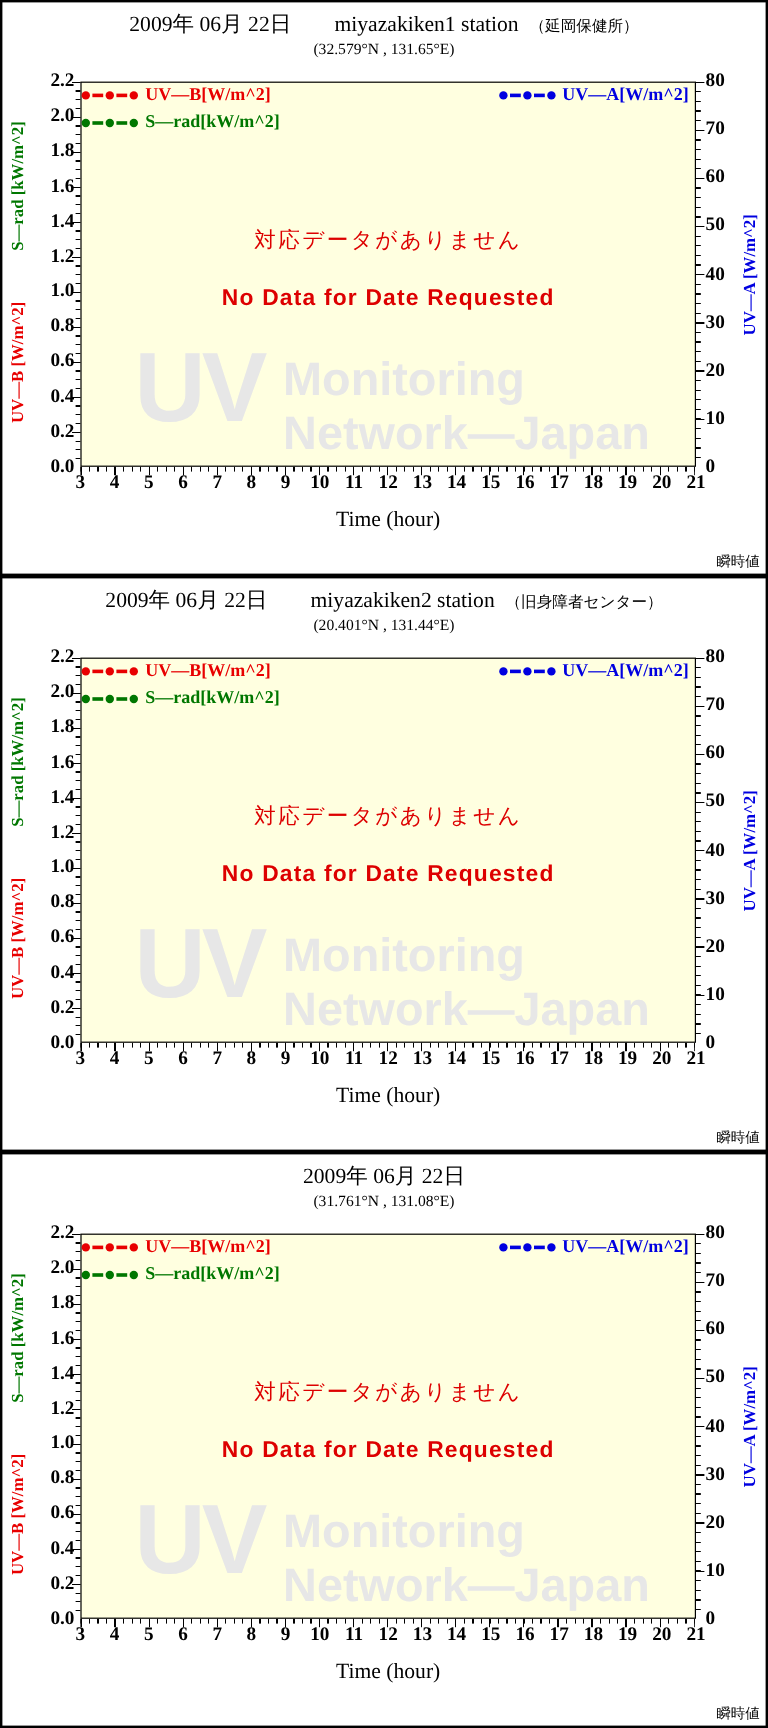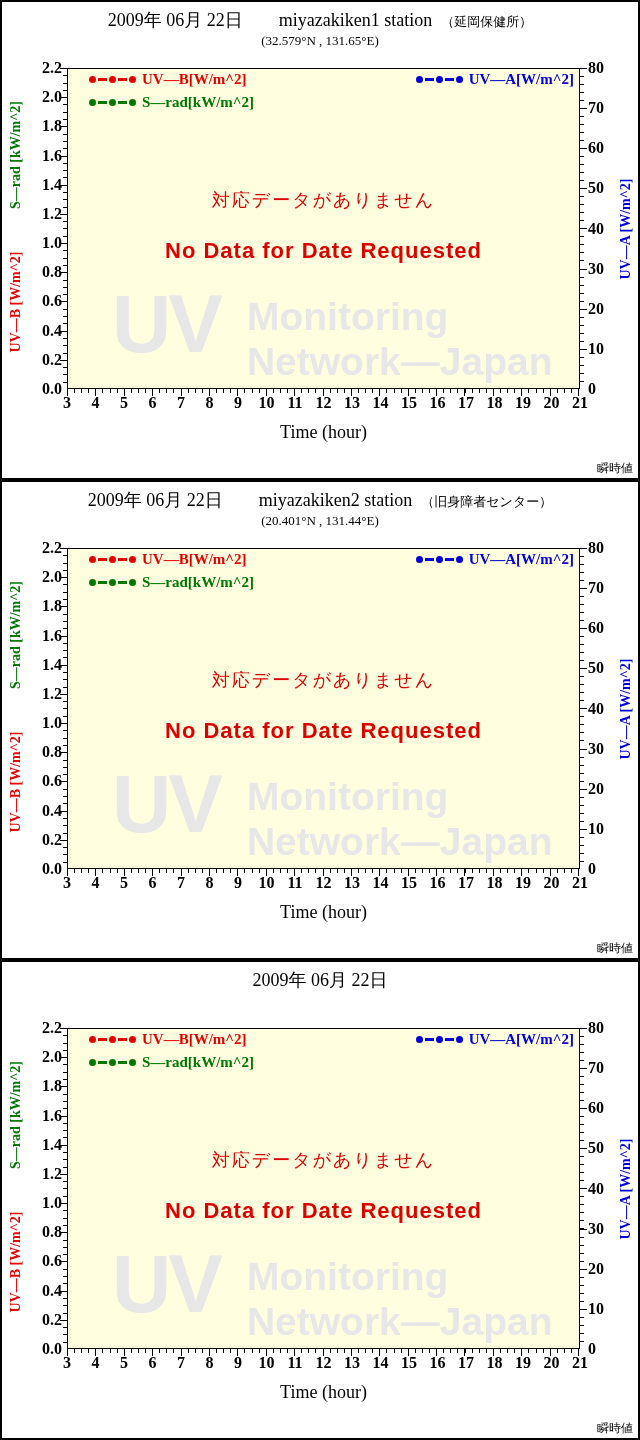--- a/index.html
+++ b/index.html
@@ -15,21 +15,21 @@
   .title-station-wrap{display:flex;align-items:baseline;gap:9px;}
   .title-station{font-size:18px;}
   .title-annotation{font-size:13px;}
   .coords-row{position:absolute;top:31px;left:0;width:100%;text-align:center;font-size:13px;}
 
   
   .plot{position:absolute;left:65px;top:66px;width:511px;height:319px;
         border:1px solid #000;background:#ffffe0;}
 
   
-  .watermark{position:absolute;left:110px;top:282px;display:flex;gap:27px;
+  .watermark{position:absolute;left:110px;top:282px;display:flex;gap:16px;
              color:#e7e7e7;font-family:"Liberation Sans",sans-serif;font-weight:bold;}
   .wm-big{font-size:82px;line-height:80px;letter-spacing:-3px;}
   .wm-lines{display:flex;flex-direction:column;font-size:39px;line-height:45px;padding-top:10px;letter-spacing:0;}
 
   
   .ticks-strip{position:absolute;pointer-events:none;}
   .xt-minor{left:65px;top:387px;width:512px;height:4px;
     background:repeating-linear-gradient(to right,#000 0,#000 1px,transparent 1px,transparent 7.1px);}
   .xt-major{left:65px;top:387px;width:512px;height:7px;
     background:repeating-linear-gradient(to right,#000 0,#000 1px,transparent 1px,transparent 28.39px);}
@@ -55,33 +55,33 @@
   
   .rot-left{position:absolute;left:2px;top:66px;width:24px;height:321px;}
   .rot-right{position:absolute;left:611px;top:66px;width:26px;height:321px;}
   .rot-label{position:absolute;left:50%;white-space:nowrap;font-size:14px;font-weight:bold;
              transform:translate(-50%,-50%) rotate(-90deg);}
   .rot-srad{top:27%;color:#007700;}
   .rot-uvb{top:73%;color:#e80000;}
   .rot-uva{top:50%;color:#0000e0;}
 
   
-  .legend-row{position:absolute;display:flex;align-items:center;font-size:15px;font-weight:bold;padding-left:21px;}
+  .legend-row{position:absolute;display:flex;align-items:center;font-size:15px;font-weight:bold;}
   .leg-uvb{left:66px;top:69px;color:#e80000;}
   .leg-srad{left:66px;top:92px;color:#007700;}
   .leg-uva{right:64px;top:69px;color:#0000e0;}
   .lmarker{display:inline-flex;align-items:center;gap:2px;margin-right:6px;}
   .lmarker i{display:block;background:currentColor;}
   .lmarker .dot{width:7px;height:7px;border-radius:50%;}
   .lmarker .dash{width:9px;height:3px;}
 
   
   .msg{position:absolute;left:65px;width:513px;text-align:center;color:#dd0000;}
   .msg-jp{top:186px;font-size:18px;letter-spacing:2px;}
-  .msg-en{top:236px;font-size:22px;font-weight:bold;font-family:"Liberation Sans",sans-serif;letter-spacing:1px;}
+  .msg-en{top:236px;font-size:19px;font-weight:bold;font-family:"Liberation Sans",sans-serif;letter-spacing:1px;}
 
   
   .x-axis-title{position:absolute;left:65px;top:420px;width:513px;text-align:center;font-size:18px;}
   .corner-note{position:absolute;right:5px;bottom:1px;font-size:12px;}
 </style>
 </head>
 <body>
 
 <div id="panels">
   <div class="panel">
@@ -324,20 +324,21 @@
 
     <div class="x-axis-title">Time (hour)</div>
     <div class="corner-note">瞬時値</div>
   </div>
 
   <div class="panel">
 
     <div class="title-row">
       <span class="title-date">2009年 06月 22日</span>
     </div>
+    <div class="coords-row">(31.761°N , 131.08°E)</div>
 
     <div class="plot"></div>
 
     <div class="watermark">
       <span class="wm-big">UV</span>
       <span class="wm-lines">
         <span>Monitoring</span>
         <span>Network—Japan</span>
       </span>
     </div>

